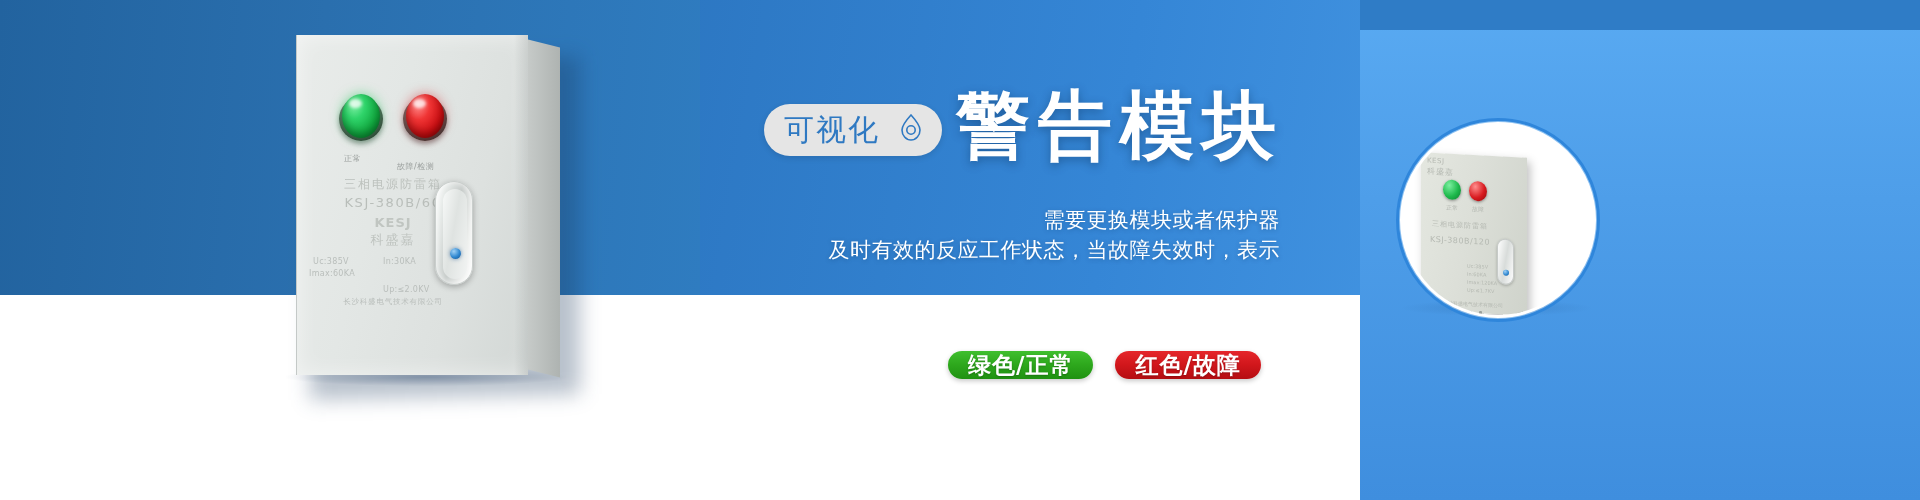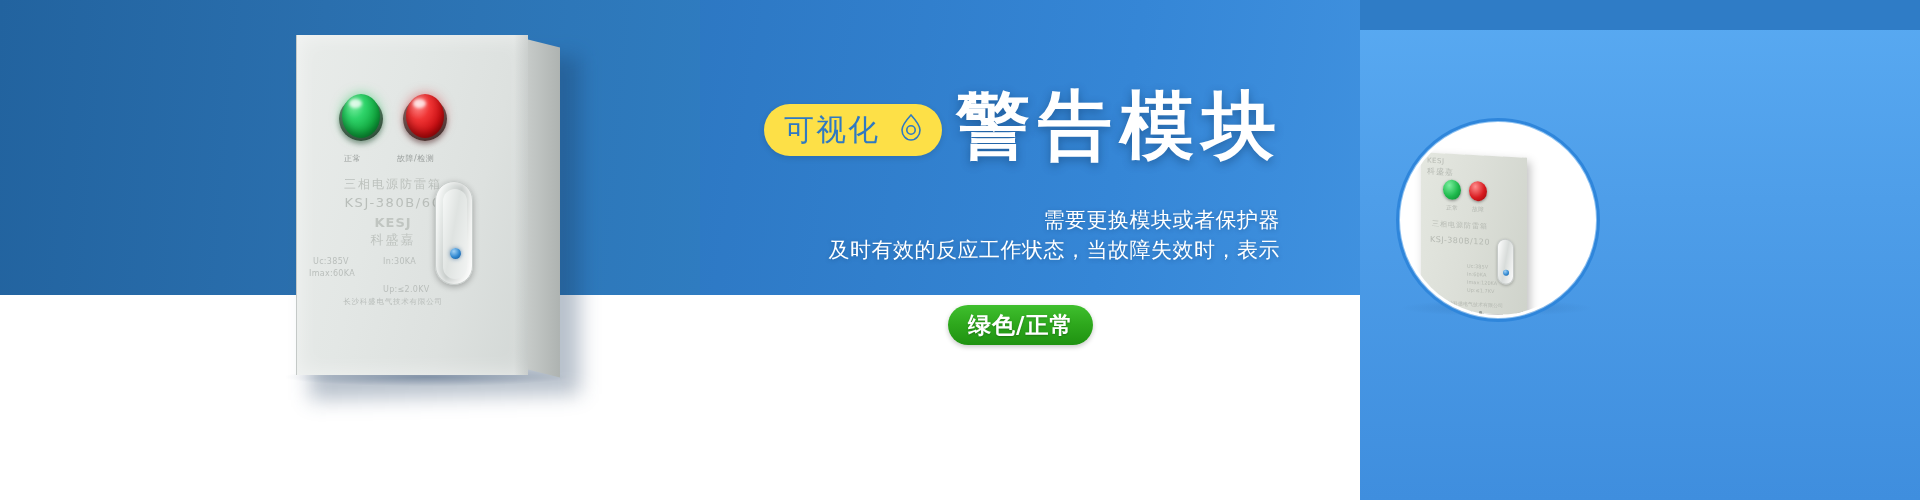--- a/index.html
+++ b/index.html
@@ -111,21 +111,21 @@
     background:radial-gradient(circle at 35% 30%, #9fd0f5 0%, #2f87d0 55%, #15508c 100%);
     box-shadow:0 0 4px rgba(20,80,140,0.6);
   }
   .device-base-shadow{
     position:absolute; left:286px; top:368px; width:280px; height:18px;
     background:radial-gradient(ellipse at 50% 50%, rgba(30,60,100,0.35) 0%, rgba(30,60,100,0) 72%);
   }
   
   .badge-pill {
     position:absolute; left:764px; top:104px; width:178px; height:52px;
-    background:#fde047; border-radius:26px;
+    background:#e5e5e5; border-radius:26px;
     display:flex; align-items:center; justify-content:center; gap:20px;
     box-shadow:0 2px 6px rgba(0,0,0,0.12);
   }
   .badge-pill .pill-text {
     font-size:30px; color:#2f79c2; letter-spacing:2px; line-height:1;
     font-family:"DejaVu Sans", sans-serif;
   }
   .pin-icon { display:block; }
   .main-title {
     position:absolute; left:956px; top:88px;
@@ -136,26 +136,27 @@
     white-space:nowrap;
   }
   .subtitle {
     position:absolute; left:620px; top:205px; width:660px;
     text-align:right; color:#ffffff; font-size:21px; line-height:1.45;
     letter-spacing:0.5px; font-family:"DejaVu Sans", sans-serif;
     text-shadow:0 1px 4px rgba(10,50,95,0.35);
   }
   .chips { position:absolute; left:948px; top:305px; display:flex; gap:22px; }
   .chip {
-    height:40px; padding:0 20px; border-radius:20px;
+    height:28px; padding:0 20px; border-radius:20px;
     display:flex; align-items:center; justify-content:center;
     color:#ffffff; font-size:23px; letter-spacing:1px; font-weight:bold;
     font-family:"DejaVu Sans", sans-serif;
     text-shadow:0 1px 2px rgba(0,0,0,0.25);
     box-shadow:0 2px 5px rgba(0,0,0,0.22);
+    margin-top:46px;
   }
   .chip.green { background:linear-gradient(180deg,#3fbf2e 0%, #2ea81d 48%, #1f9211 100%); }
   .chip.red   { background:linear-gradient(180deg,#e5262b 0%, #d2171c 48%, #b50d12 100%); }
   
   .inset {
     position:absolute; left:1400px; top:122px; width:196px; height:196px;
     border-radius:50%; background:#ffffff; overflow:hidden;
     border:3px solid #ffffff;
     box-shadow:0 0 0 3px rgba(255,255,255,0.35);
   }
@@ -216,21 +217,21 @@
         <div class="dome"></div>
         <div class="glint"></div>
       </div>
       <div class="lamp red" style="left:106px; top:58px;">
         <div class="bezel"></div>
         <div class="dome"></div>
         <div class="glint"></div>
       </div>
 
       <div class="lamp-label" style="left:47px; top:118px;">正常</div>
-      <div class="lamp-label" style="left:100px; top:118px;">故障/检测</div>
+      <div class="lamp-label" style="left:100px; top:126px;">故障/检测</div>
 
       <div class="dev-text dev-title-cn" style="left:16px; top:141px; width:160px;">三相电源防雷箱</div>
       <div class="dev-text dev-model" style="left:16px; top:160px; width:160px;">KSJ-380B/60</div>
       <div class="dev-text dev-brand-en" style="left:16px; top:180px; width:160px;">KESJ</div>
       <div class="dev-text dev-brand-cn" style="left:16px; top:196px; width:160px;">科盛嘉</div>
 
       <div class="dev-text dev-spec" style="left:16px; top:222px;">Uc:385V</div>
       <div class="dev-text dev-spec" style="left:86px; top:222px;">In:30KA</div>
       <div class="dev-text dev-spec" style="left:12px; top:234px;">Imax:60KA</div>
       <div class="dev-text dev-spec" style="left:86px; top:250px;">Up:≤2.0KV</div>
@@ -256,20 +257,21 @@
 
   <div class="main-title">警告模块</div>
 
   <div class="subtitle">
     <div>需要更换模块或者保护器</div>
     <div>及时有效的反应工作状态，当故障失效时，表示</div>
   </div>
 
   <div class="chips">
     <div class="chip green">绿色/正常</div>
+    <div class="chip red">红色/故障</div>
   </div>
 
   <div class="shadow-soft"></div>
   <div class="inset">
     <div class="mini-side"></div>
     <div class="mini-device">
       <div class="mini-text" style="left:6px; top:4px; font-size:7px; letter-spacing:0.5px;">KESJ</div>
       <div class="mini-text" style="left:6px; top:13px; font-size:8px; letter-spacing:1px;">科盛嘉</div>
 
       <div class="mini-lamp g" style="left:22px; top:26px;"></div>

